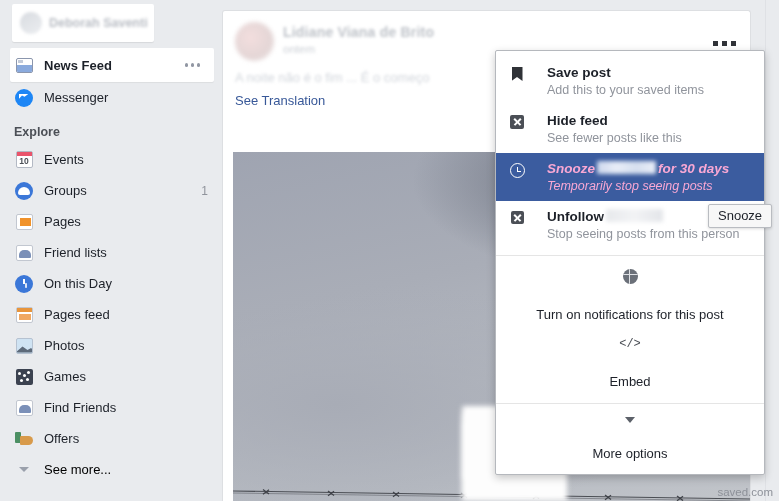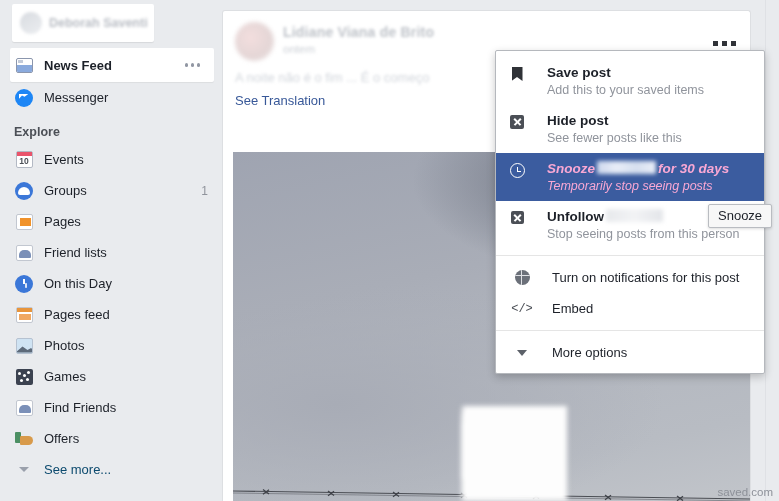--- a/index.html
+++ b/index.html
@@ -65,21 +65,21 @@
   }
   .nav-label { flex: 1 1 auto; white-space: nowrap; }
   .nav-badge { font-size: 12px; color: #90949c; padding-right: 12px; }
   .dots3 { display:flex; gap:2.5px; padding-right: 14px; }
   .dots3 i { width:3.5px; height:3.5px; border-radius:50%; background:#9197a3; display:block; }
 
   .section-head {
     font-size: 12.5px; font-weight: bold; color: #4b4f56;
     padding: 12px 0 5px 10px;
   }
-  .nav-row.muted .nav-label { color: #0c4a6e; }
+  .nav-row.muted .nav-label { color: #000000; }
   .caret-down {
     width:0;height:0;border-left:5px solid transparent;border-right:5px solid transparent;
     border-top:5px solid #9aa0ab;
   }
 
   
   .ico-newsfeed { width:17px;height:15px;background:#fff;border:1.4px solid #8b96ad;border-radius:2px;position:relative;overflow:hidden; }
   .ico-newsfeed:before{content:"";position:absolute;left:1px;top:1px;width:5px;height:3px;background:#c3cbd9;}
   .ico-newsfeed:after{content:"";position:absolute;left:0;bottom:0;width:100%;height:7px;background:#8aaadd;}
   .ico-msgr { width:18px;height:18px;border-radius:50%;background:#1d86f5;position:relative; }
@@ -194,21 +194,21 @@
   .mi {
     display: flex; gap: 22px;
     padding: 7px 12px 7px 13px;
     cursor: pointer;
   }
   .mi .mi-ico { width: 16px; flex: 0 0 auto; padding-top: 3px; display:flex; justify-content:center;}
   .mi .mi-title { font-size: 13.5px; font-weight: bold; color: #1d2129; line-height: 17px; }
   .mi .mi-sub { font-size: 12.5px; color: #90949c; line-height: 16px; margin-top: 1px; }
   .mi.highlight { background: #3b5c9f; }
   .mi.highlight .mi-title, .mi.highlight .mi-sub { color: #f9a8d4; font-style: italic; }
-  .mi.plain { padding: 7px 18px; align-items: center; }
+  .mi.plain { padding: 7px 4px; align-items: center; flex-direction: column; }
   .mi.plain .mi-title { font-weight: normal; font-size: 13px; color: #1d2129; }
   .mi.plain .mi-ico { padding-top: 0; }
   .mi-sep { height: 1px; background: #e5e5e5; margin: 6px 0; }
 
   .blurname {
     display: inline-block;
     width: 59px; height: 13px;
     vertical-align: -1px;
     background: linear-gradient(90deg,#cfd9ee,#e8edf7,#d6dfef,#eaeef8);
     filter: blur(2px);
@@ -432,21 +432,21 @@
         <span class="mi-title" style="display:block">Save post</span>
         <span class="mi-sub" style="display:block">Add this to your saved items</span>
       </span>
     </div>
 
     <div class="mi">
       <span class="mi-ico">
           <span class="i-xbox"></span>
         </span>
       <span>
-        <span class="mi-title" style="display:block">Hide post</span>
+        <span class="mi-title" style="display:block">Hide feed</span>
         <span class="mi-sub" style="display:block">See fewer posts like this</span>
       </span>
     </div>
 
     <div class="mi highlight">
       <span class="mi-ico">
           <span class="i-clock"></span>
         </span>
       <span>
         <span class="mi-title" style="display:block">

